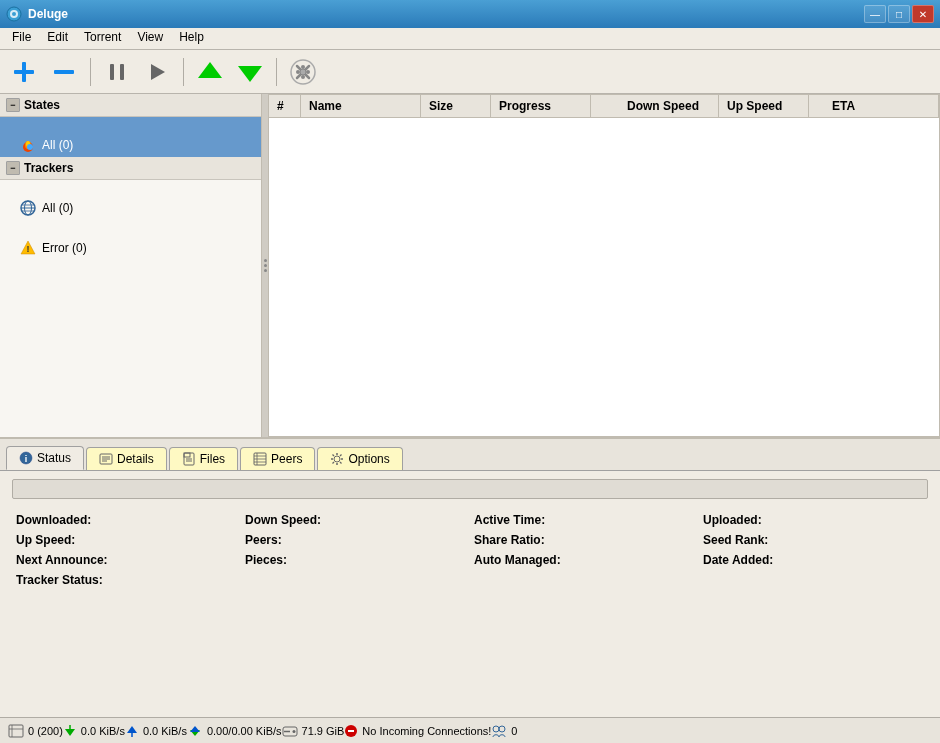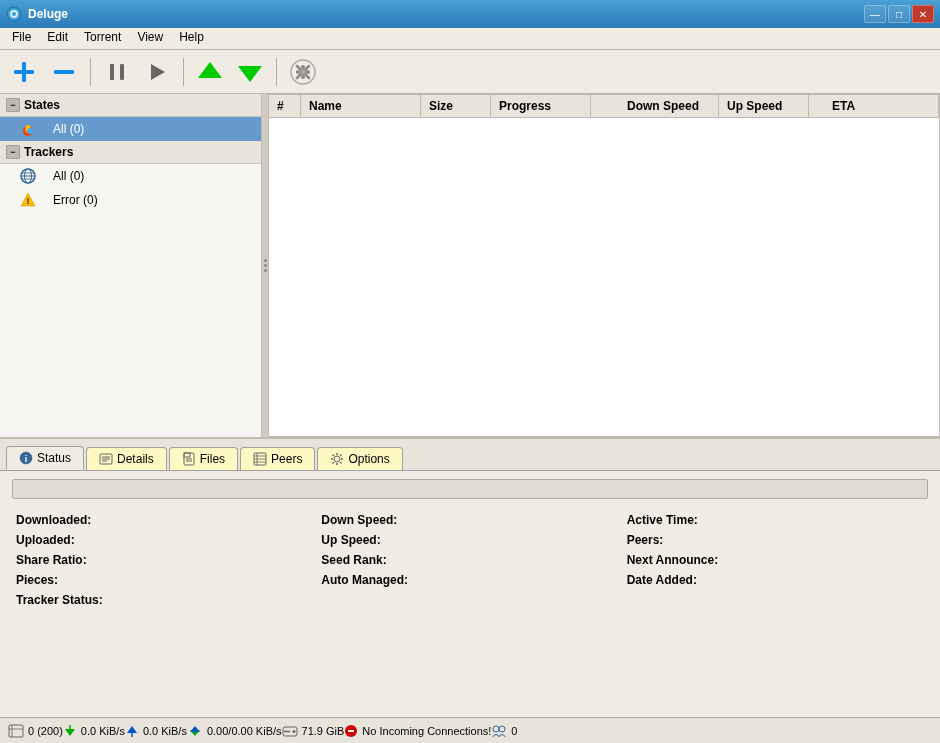--- a/index.html
+++ b/index.html
@@ -144,23 +144,23 @@
       display: flex;
       align-items: center;
       justify-content: center;
       font-size: 9px;
       cursor: pointer;
       border-radius: 1px;
     }
     .sidebar-item {
       display: flex;
       align-items: center;
-      padding: 4px 8px 4px 20px;
+      padding: 20px 8px 4px 20px;
       cursor: pointer;
-      gap: 17px;
+      gap: 6px;
       font-size: 12px;
     }
     .sidebar-item.active {
       background: #6699cc;
       color: white;
     }
     .sidebar-item.active .item-label { color: white; }
 
     
     .content-area {
@@ -277,21 +277,21 @@
     .progress-bar-fill {
       height: 100%;
       background: #6699cc;
       width: 0%;
       border-radius: 2px;
     }
 
     
     .status-grid {
       display: grid;
-      grid-template-columns: 1fr 1fr 1fr;
+      grid-template-columns: 1fr 1fr 1fr 1fr;
       gap: 2px 0;
     }
     .status-label {
       font-weight: bold;
       font-size: 12px;
       padding: 2px 4px;
       white-space: nowrap;
     }
 
     

